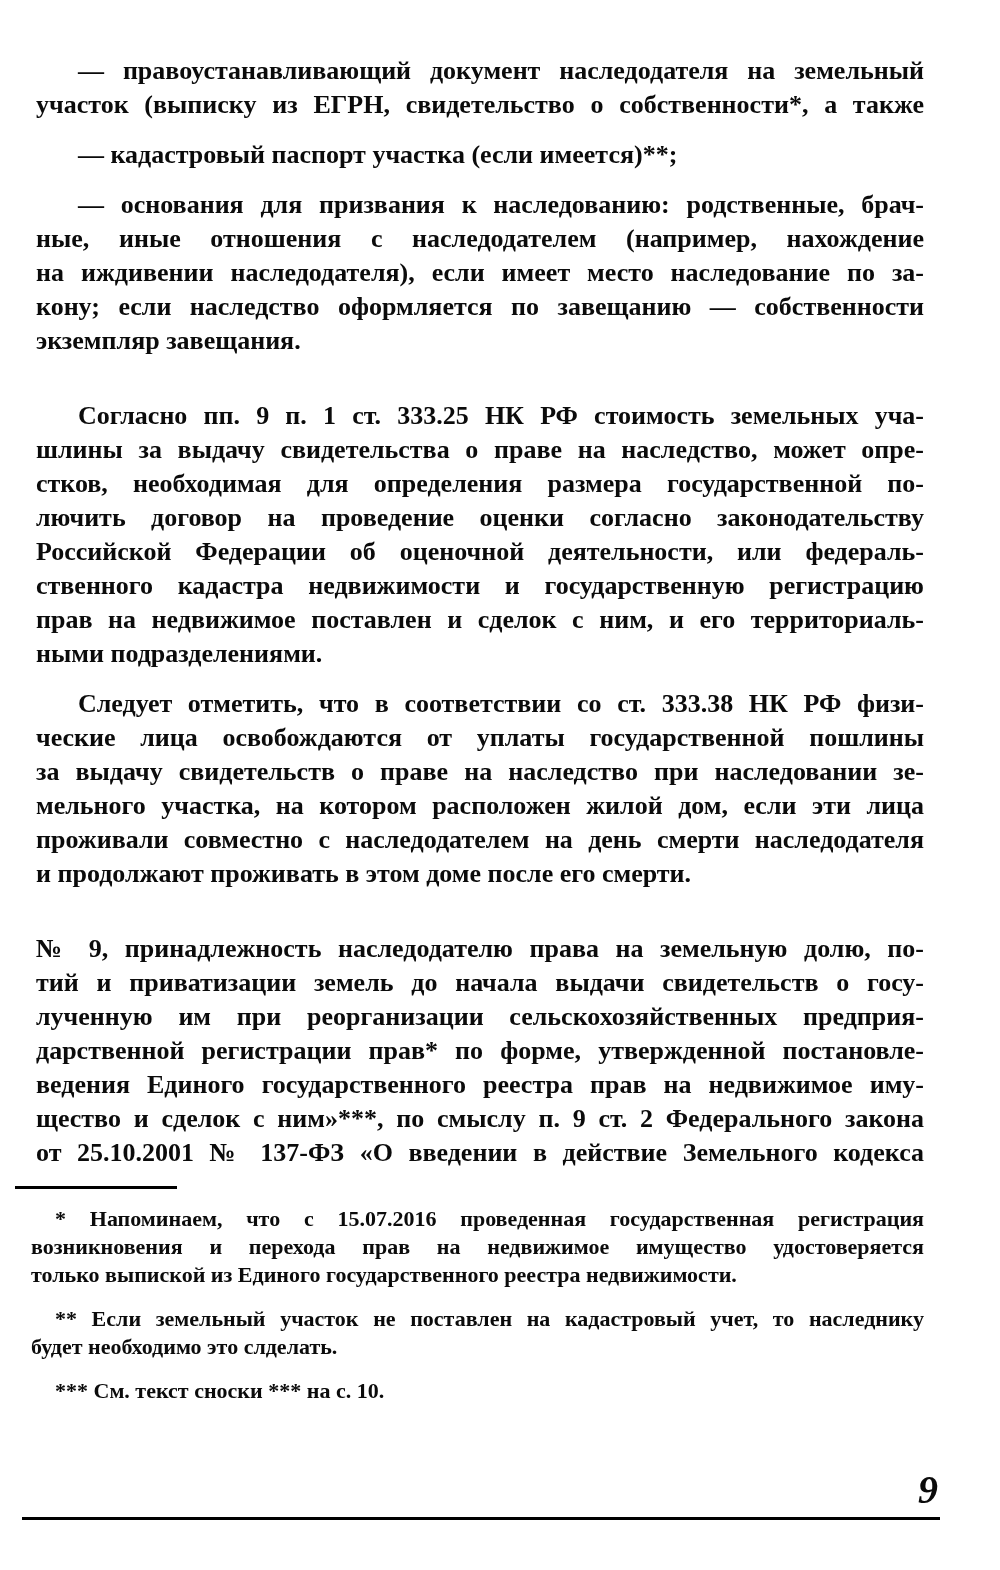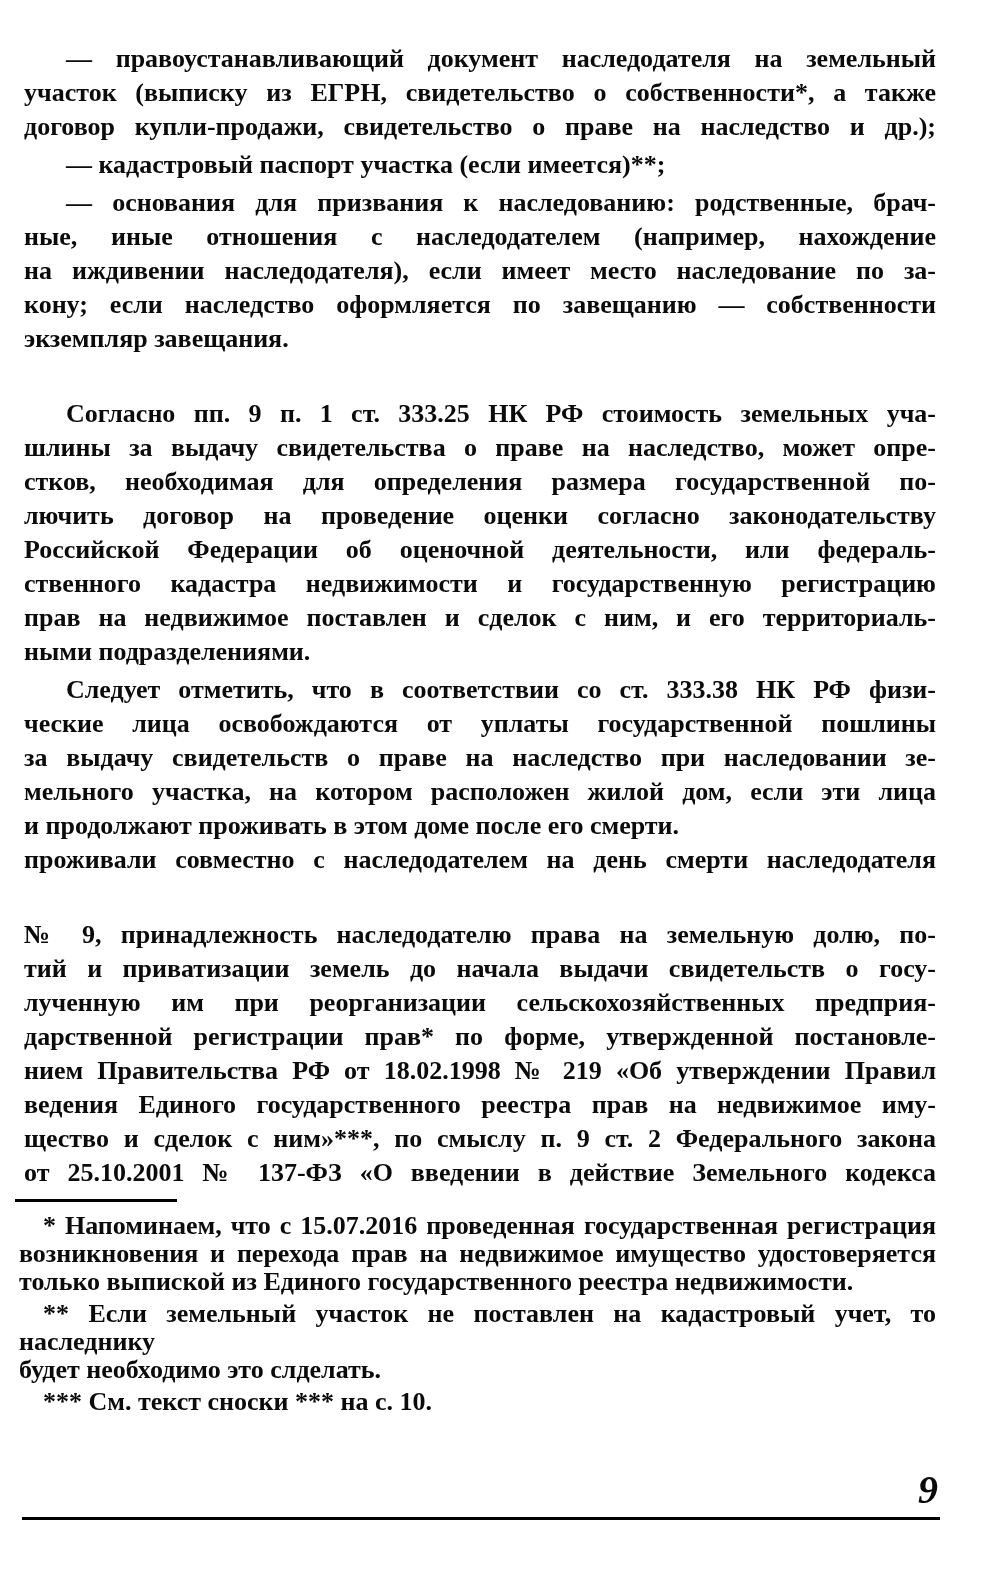--- a/index.html
+++ b/index.html
@@ -8,40 +8,40 @@
     width: 1000px;
     height: 1570px;
     margin: 0 auto;
     background: #ffffff;
     font-family: "Liberation Serif", "DejaVu Serif", serif;
     font-weight: 700;
     color: #0b0b0b;
     overflow: hidden;
   }
   .body-text { padding: 38px 60px 0 20px; }
-  .para { margin: 4px; }
+  .para { margin: 16px; }
   .para.space-before { margin-top: 41px; }
   .line {
     font-size: 26px;
     line-height: 34px;
     text-align: justify;
     text-align-last: justify;
     white-space: normal;
   }
   .line.first { text-indent: 42px; }
   .line.lastline { text-align-last: left; }
   .footnotes { margin: 0 60px 0 15px; }
   .fn-rule {
     width: 162px;
     height: 3px;
     background: #000;
     margin: 9px 0 10px 0;
   }
   .fn-line {
-    font-size: 26px;
+    font-size: 22px;
     line-height: 28px;
     text-align: justify;
     text-align-last: justify;
   }
   .fn-line.first { text-indent: 24px; }
   .fn-line.lastline { text-align-last: left; }
   .footer-rule {
     position: absolute;
     left: 22px;
     right: 60px;
@@ -61,21 +61,20 @@
 </style>
 </head>
 <body>
 
 <div class="page">
 
   <main class="body-text">
       <div class="para">
         <div class="line first">— правоустанавливающий документ наследодателя на земельный</div>
         <div class="line">участок (выписку из ЕГРН, свидетельство о собственности*, а также</div>
-        <div class="line">договор купли-продажи, свидетельство о праве на наследство и др.);</div>
       </div>
       <div class="para">
         <div class="line first lastline">— кадастровый паспорт участка (если имеется)**;</div>
       </div>
       <div class="para">
         <div class="line first">— основания для призвания к наследованию: родственные, брач-</div>
         <div class="line">ные, иные отношения с наследодателем (например, нахождение</div>
         <div class="line">на иждивении наследодателя), если имеет место наследование по за-</div>
         <div class="line">кону; если наследство оформляется по завещанию — собственности</div>
         <div class="line lastline">экземпляр завещания.</div>
@@ -88,29 +87,28 @@
         <div class="line">Российской Федерации об оценочной деятельности, или федераль-</div>
         <div class="line">ственного кадастра недвижимости и государственную регистрацию</div>
         <div class="line">прав на недвижимое поставлен и сделок с ним, и его территориаль-</div>
         <div class="line lastline">ными подразделениями.</div>
       </div>
       <div class="para">
         <div class="line first">Следует отметить, что в соответствии со ст. 333.38 НК РФ физи-</div>
         <div class="line">ческие лица освобождаются от уплаты государственной пошлины</div>
         <div class="line">за выдачу свидетельств о праве на наследство при наследовании зе-</div>
         <div class="line">мельного участка, на котором расположен жилой дом, если эти лица</div>
+        <div class="line">проживали совместно с наследодателем на день смерти наследодателя</div>
         <div class="line lastline">и продолжают проживать в этом доме после его смерти.</div>
-        <div class="line">проживали совместно с наследодателем на день смерти наследодателя</div>
       </div>
       <div class="para space-before">
         <div class="line">№ 9, принадлежность наследодателю права на земельную долю, по-</div>
         <div class="line">тий и приватизации земель до начала выдачи свидетельств о госу-</div>
         <div class="line">лученную им при реорганизации сельскохозяйственных предприя-</div>
         <div class="line">дарственной регистрации прав* по форме, утвержденной постановле-</div>
-        <div class="line">нием Правительства РФ от 18.02.1998 № 219 «Об утверждении Правил</div>
         <div class="line">ведения Единого государственного реестра прав на недвижимое иму-</div>
         <div class="line">щество и сделок с ним»***, по смыслу п. 9 ст. 2 Федерального закона</div>
         <div class="line">от 25.10.2001 № 137-ФЗ «О введении в действие Земельного кодекса</div>
       </div>
     </main>
 
   <section class="footnotes">
     <div class="fn-rule"></div>
     <div>
         <div class="para">

